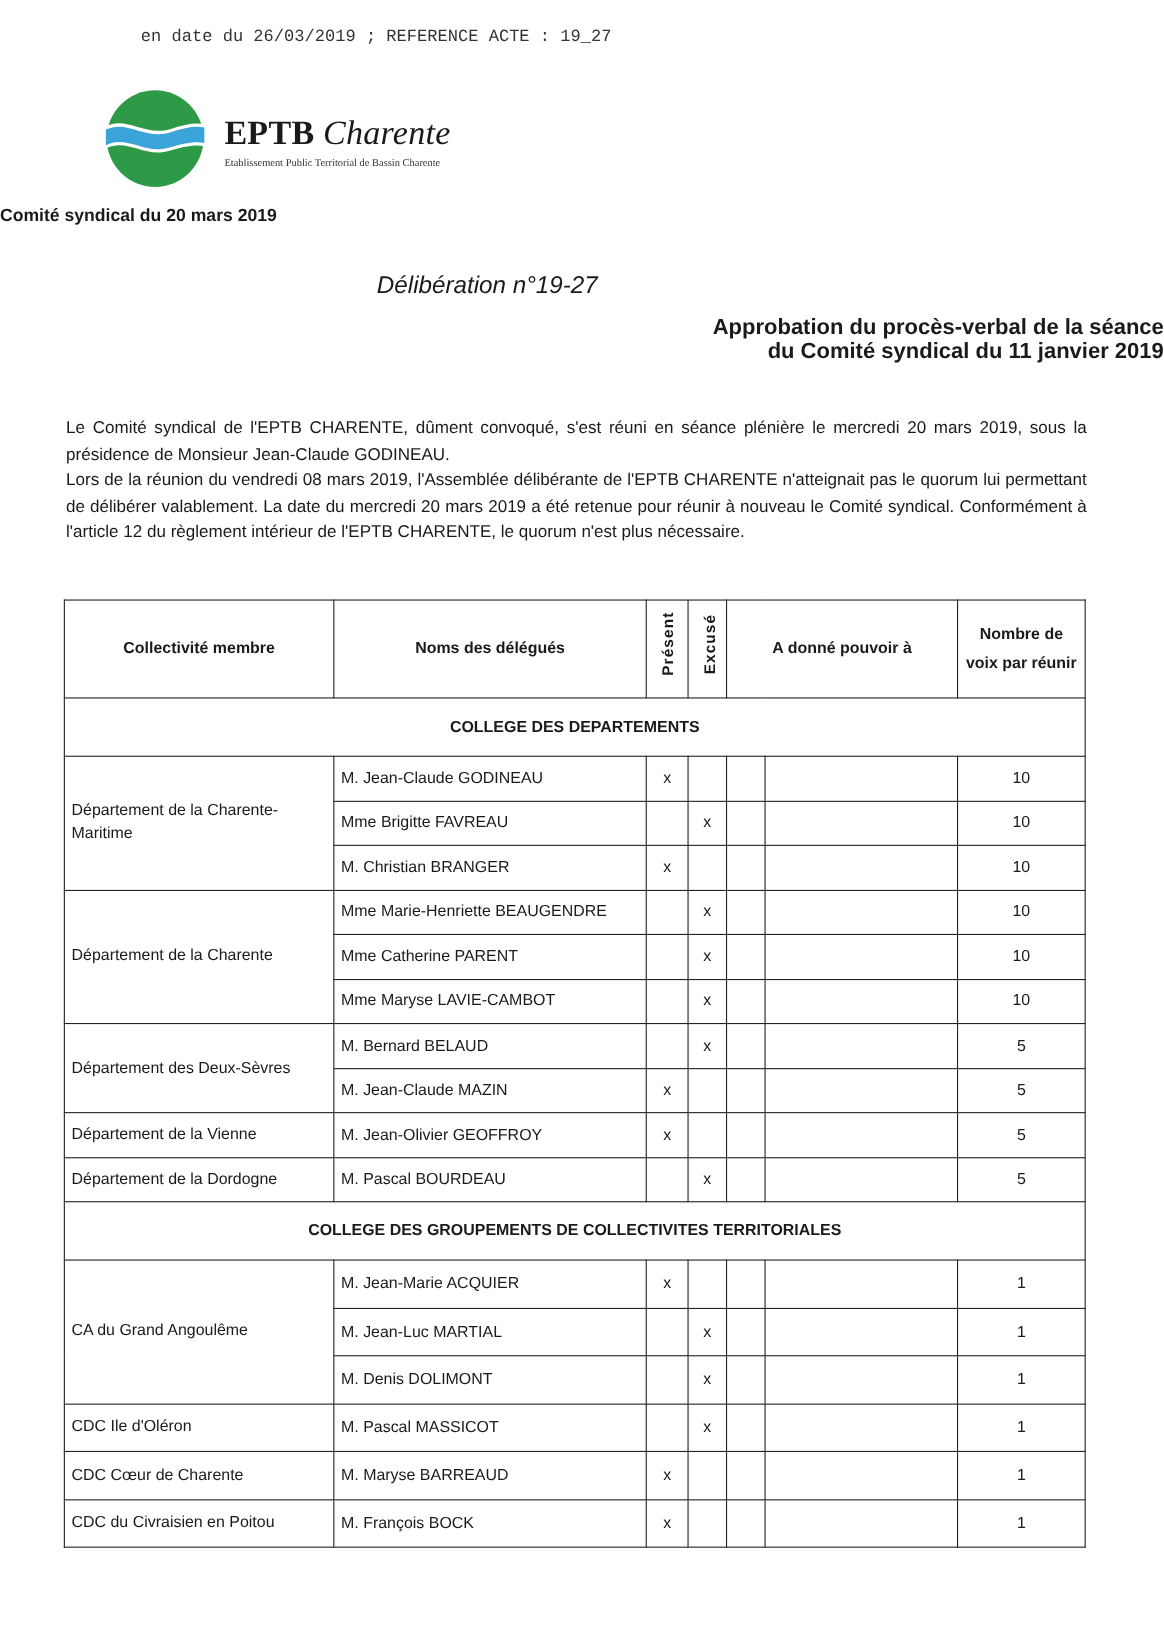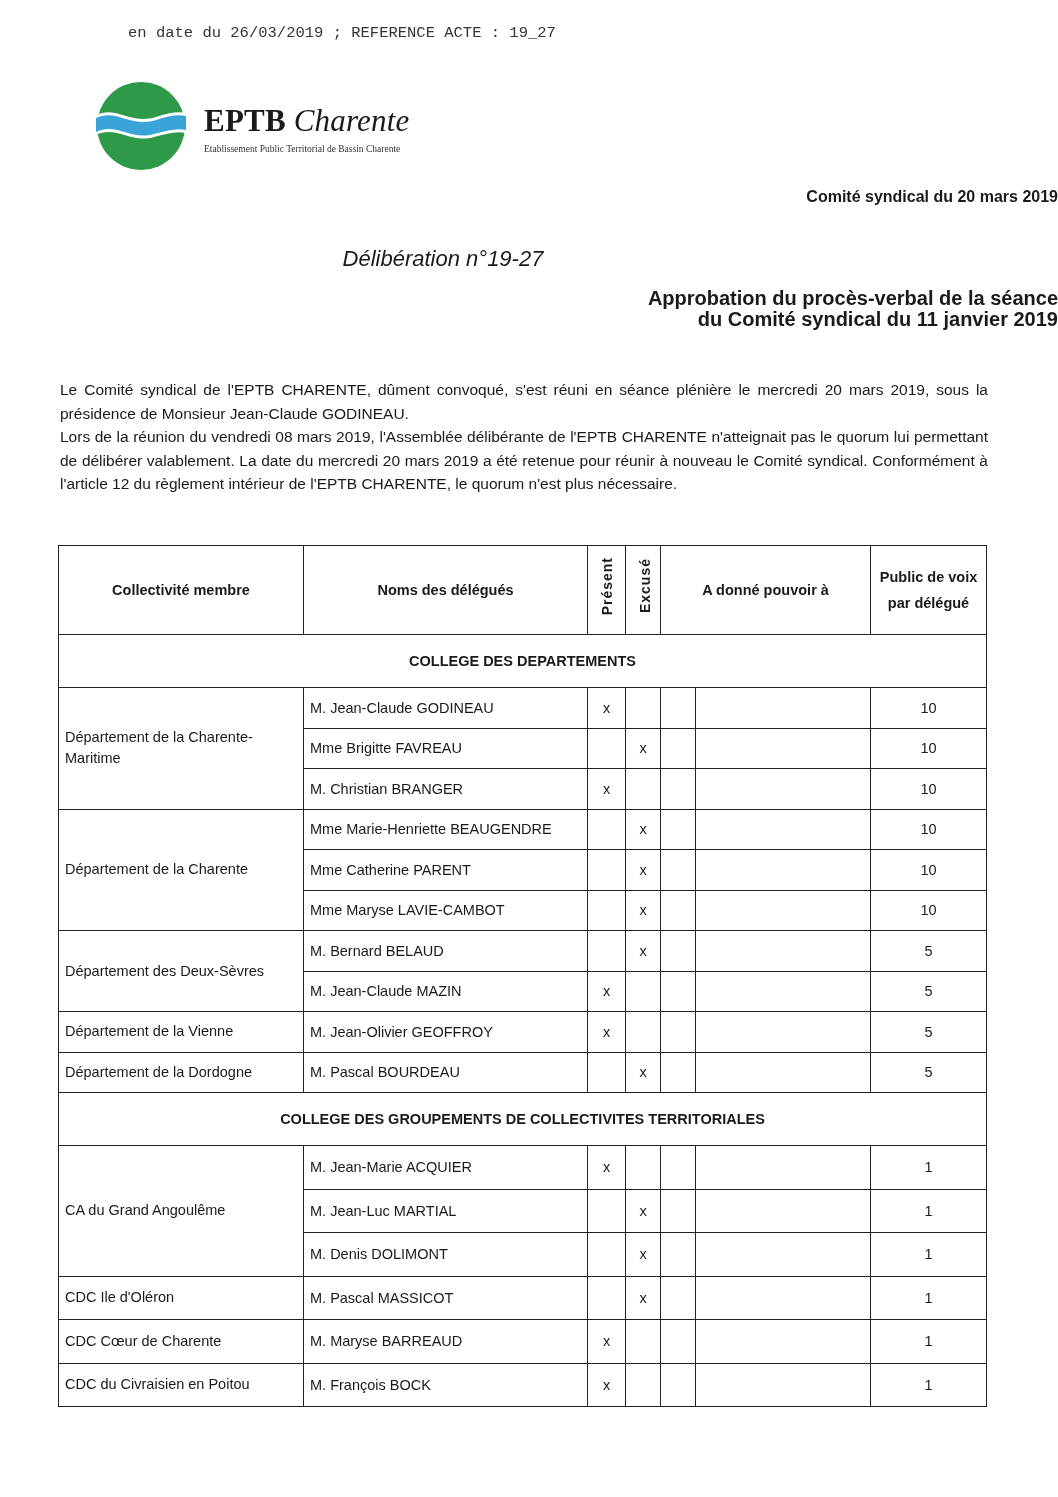--- a/index.html
+++ b/index.html
@@ -3,21 +3,21 @@
   <meta charset="utf-8">
   <style>
     html, body { margin: 0; padding: 0; background: #ffffff; }
     body { width: 1058px; height: 1497px; position: relative; overflow: hidden; color: #1a1a1a; font-family: "Liberation Sans", sans-serif; }
     .stamp { position: absolute; left: 128px; top: 22px; font-family: "Liberation Mono", monospace; font-size: 15.5px; line-height: 22px; color: #333; white-space: pre; }
     .logo { position: absolute; left: 96px; top: 81px; width: 90px; height: 90px; }
     .brand { position: absolute; left: 204px; top: 104px; font-family: "Liberation Serif", serif; font-size: 31px; color: #1a1a1a; line-height: 34px; letter-spacing: 0.2px; }
     .brand .b1 { font-weight: bold; }
     .brand .b2 { font-style: italic; }
     .brand-sub { position: absolute; left: 204px; top: 144px; font-family: "Liberation Serif", serif; font-size: 9.5px; color: #333; }
-    .title { position: absolute; left: 0; width: 1058px; text-align: right; top: 188px; font-size: 16px; font-weight: bold; }
+    .title { position: absolute; left: 0; width: 1058px; text-align: left; top: 188px; font-size: 16px; font-weight: bold; }
     .delib { position: absolute; left: 0; width: 886px; text-align: center; top: 246px; font-size: 22px; font-style: italic; }
     .subject { position: absolute; left: 0; width: 1058px; text-align: right; top: 288px; font-size: 20px; font-weight: bold; line-height: 21px; }
     .body-text { position: absolute; left: 60px; width: 928px; top: 358px; font-size: 15.5px; line-height: 23.5px; text-align: justify; margin-top: 20px; }
     .body-text p { margin: 0; }
     table.att { position: absolute; left: 58px; top: 545px; width: 928px; border-collapse: collapse; font-size: 14.5px; table-layout: fixed; }
     table.att td, table.att th { border: 1.3px solid #222; padding: 0 6px; vertical-align: middle; }
     table.att th { font-weight: bold; font-size: 14.5px; text-align: center; height: 88px; line-height: 26px; }
     .vert { writing-mode: vertical-rl; transform: rotate(180deg); font-weight: bold; letter-spacing: 1px; display: inline-block; font-size: 14px; }
     th.vcell { padding: 0; }
     td.college { text-align: center; font-weight: bold; height: 52px; font-size: 14.5px; }
@@ -63,21 +63,21 @@
       <col style="width:175px">
       <col style="width:116px">
   </colgroup>
   <thead>
     <tr>
       <th>Collectivité membre</th>
       <th>Noms des délégués</th>
       <th class="vcell"><span class="vert">Présent</span></th>
       <th class="vcell"><span class="vert">Excusé</span></th>
       <th colspan="2">A donné pouvoir à</th>
-      <th>Public de voix par délégué</th>
+      <th>Nombre de voix par réunir</th>
     </tr>
   </thead>
   <tbody id="tbody">
       <tr>
         <td colspan="7" class="college">COLLEGE DES DEPARTEMENTS</td>
       </tr>
       <tr class="d1">
         <td class="cm" rowspan="3">Département de la Charente-Maritime</td>
         <td class="nm">M. Jean-Claude GODINEAU</td>
         <td class="mark">x</td>

